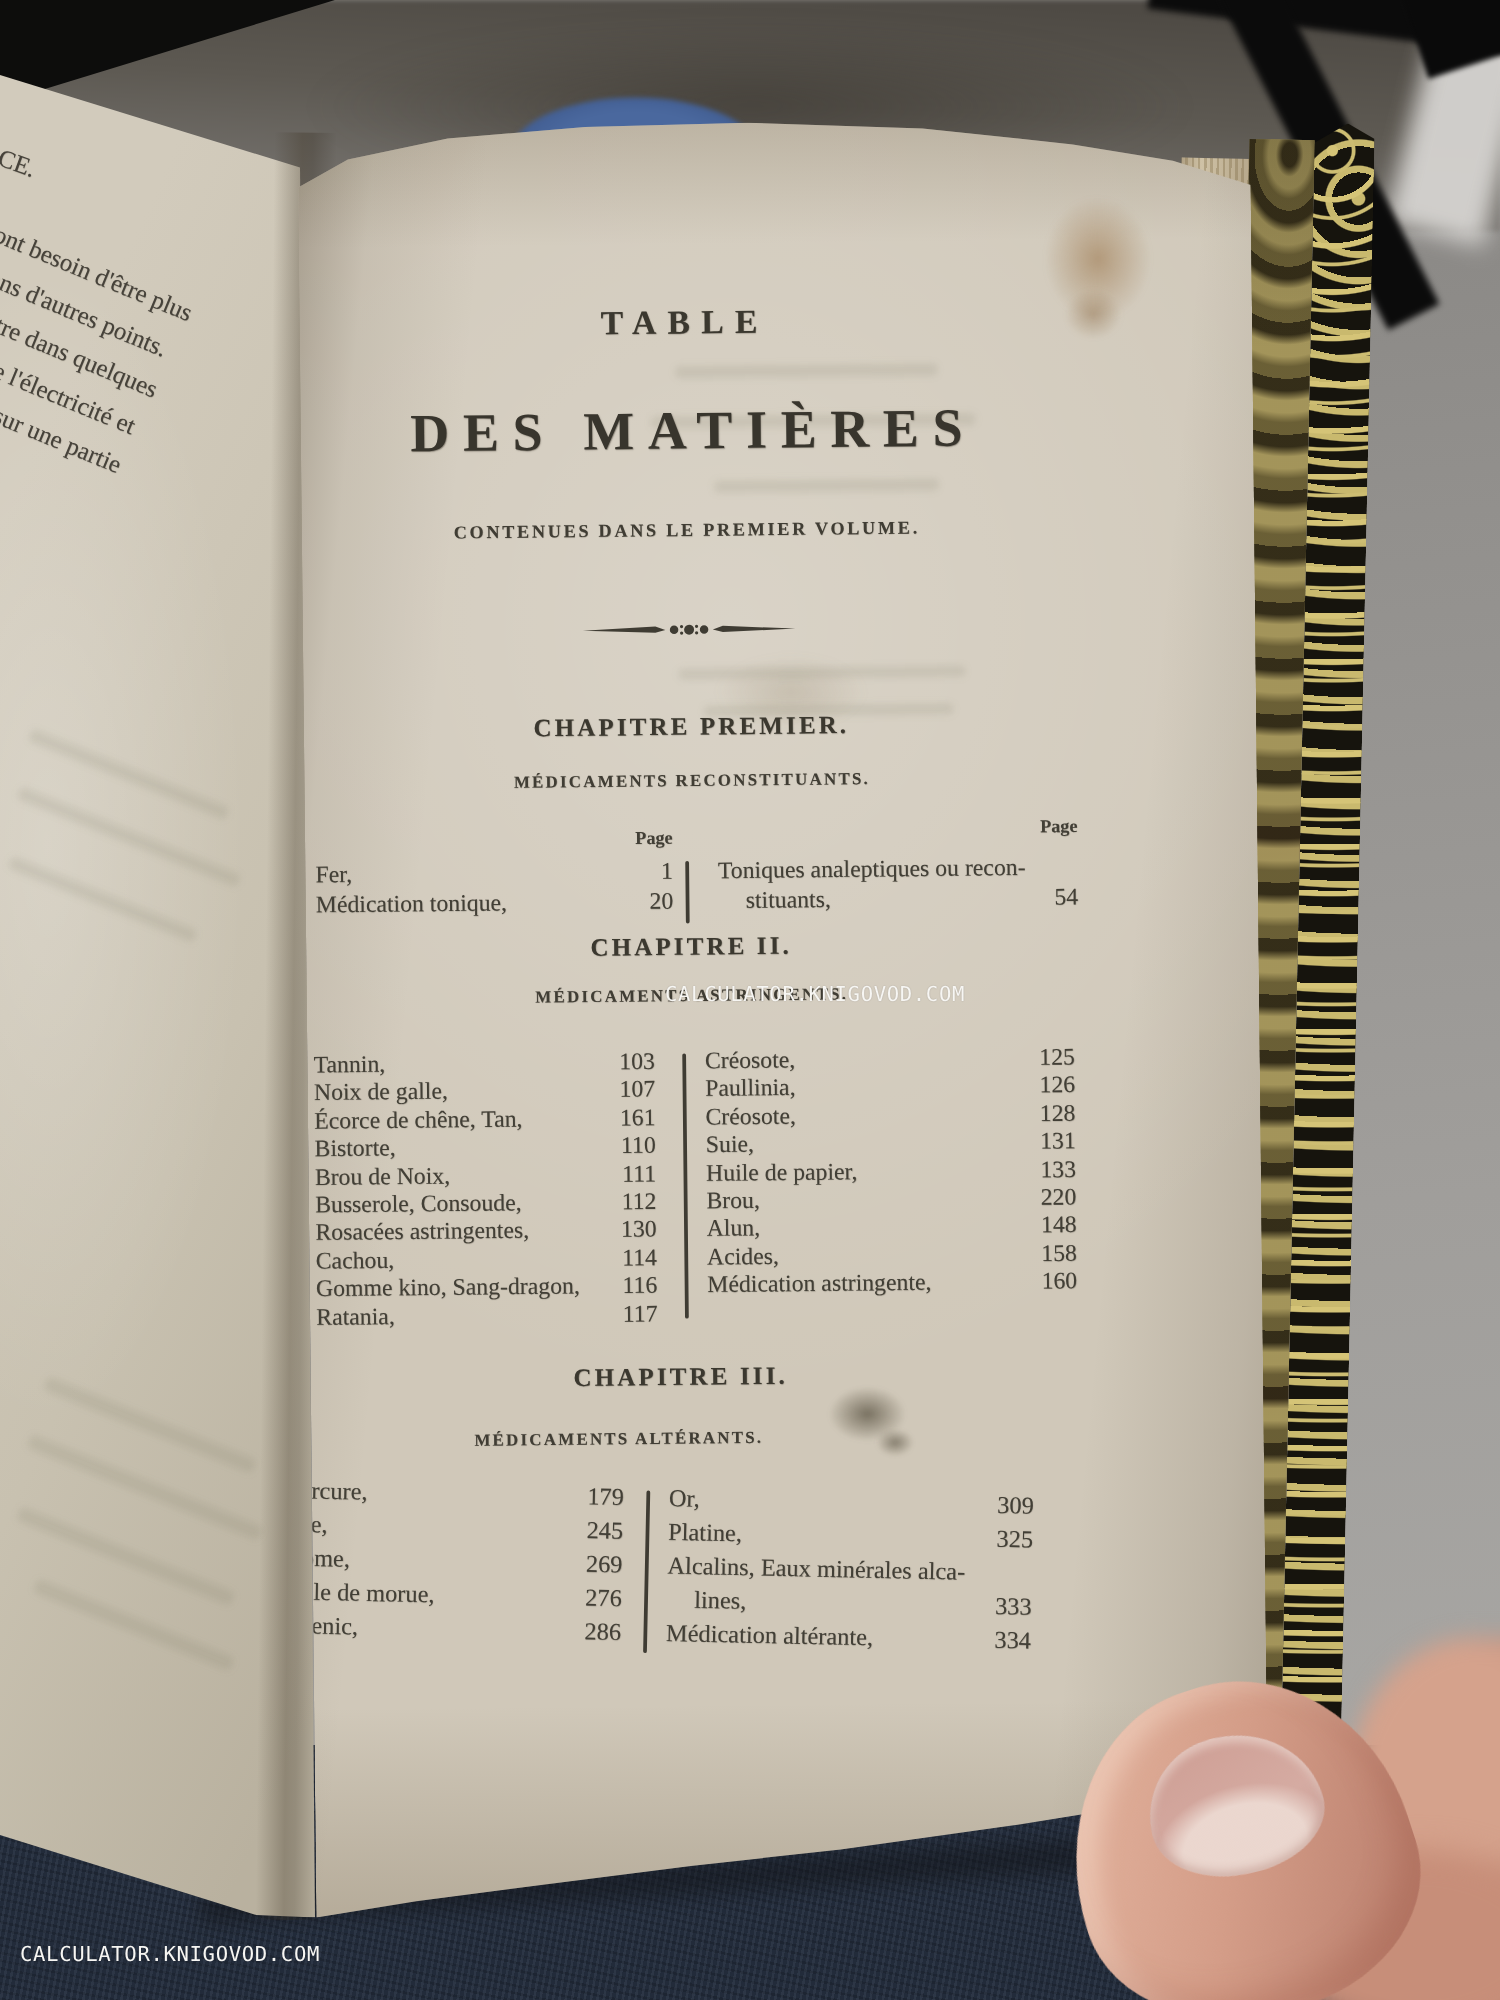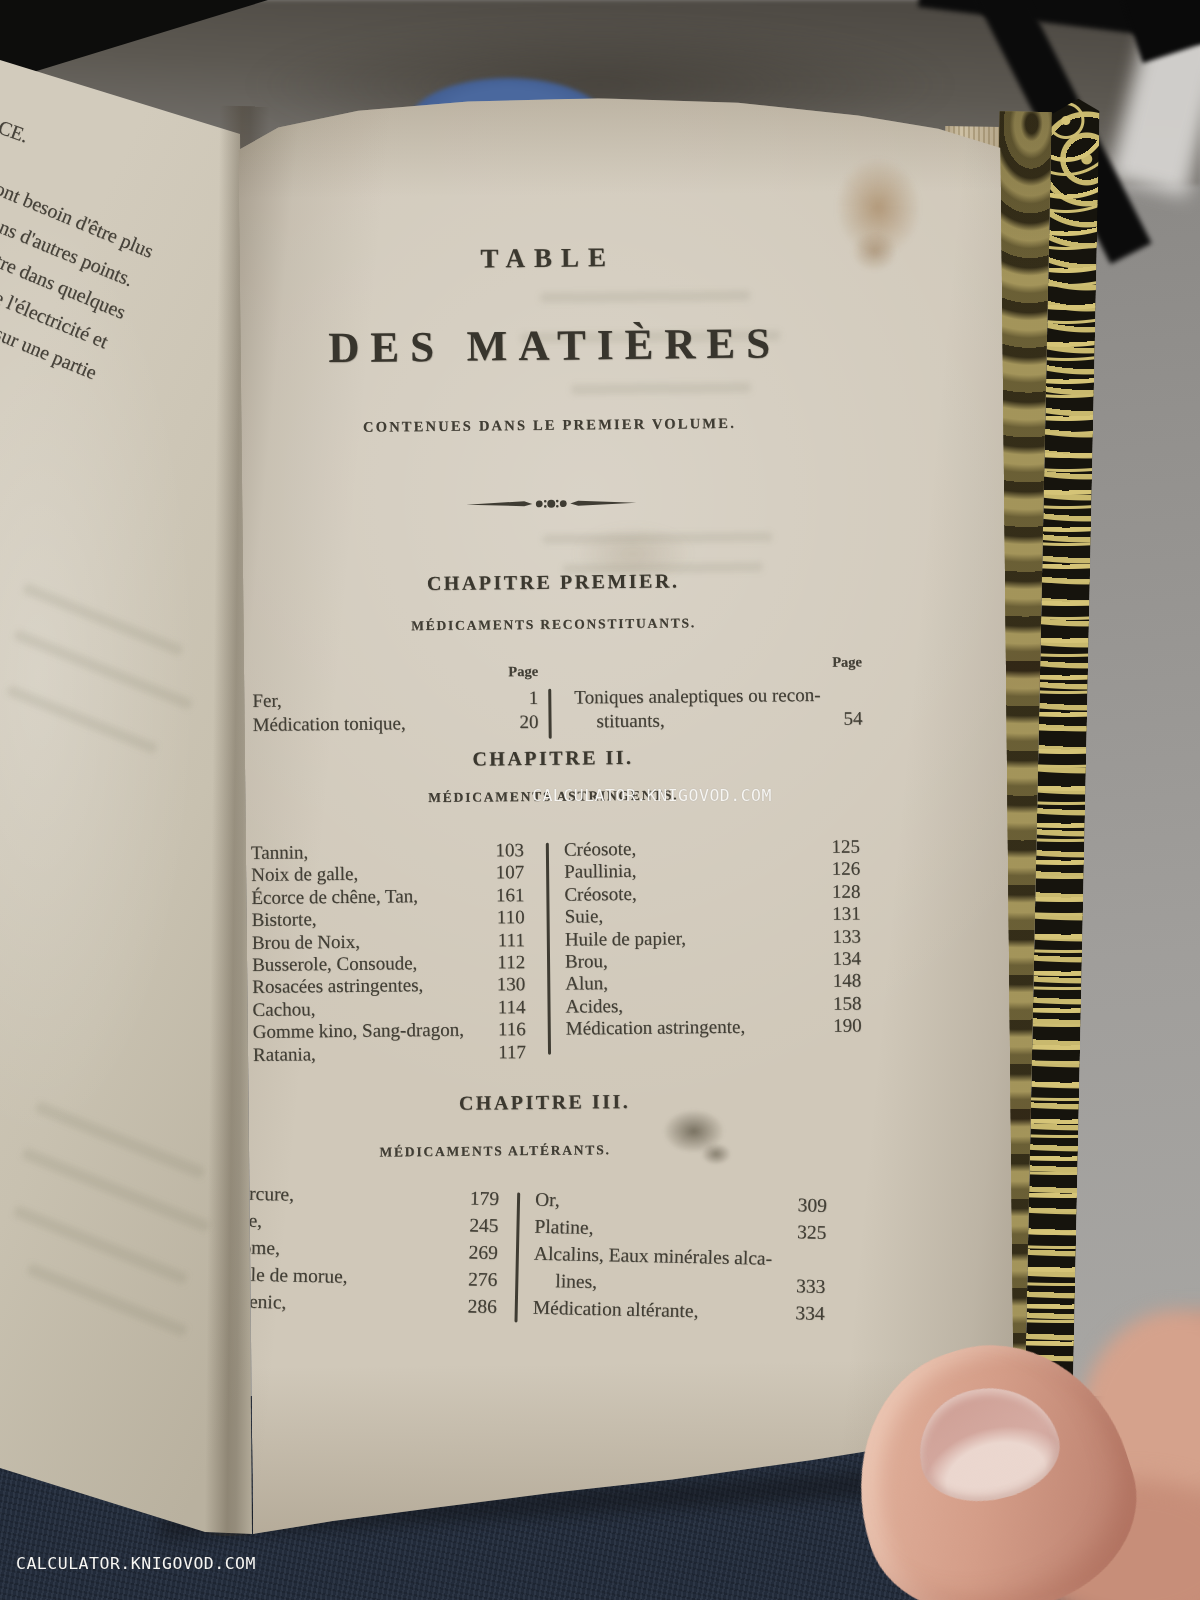--- a/index.html
+++ b/index.html
@@ -251,24 +251,24 @@
         <div class="row"><span class="lbl">Cachou,</span><span class="num">114</span></div>
         <div class="row"><span class="lbl">Gomme kino, Sang-dragon,</span><span class="num">116</span></div>
         <div class="row"><span class="lbl">Ratania,</span><span class="num">117</span></div>
       </div>
       <div class="col" style="left:318px;width:296px;">
         <div class="row"><span class="lbl">Créosote,</span><span class="num">125</span></div>
         <div class="row"><span class="lbl">Paullinia,</span><span class="num">126</span></div>
         <div class="row"><span class="lbl">Créosote,</span><span class="num">128</span></div>
         <div class="row"><span class="lbl">Suie,</span><span class="num">131</span></div>
         <div class="row"><span class="lbl">Huile de papier,</span><span class="num">133</span></div>
-        <div class="row"><span class="lbl">Brou,</span><span class="num">134</span></div>
+        <div class="row"><span class="lbl">Brou,</span><span class="num">220</span></div>
         <div class="row"><span class="lbl">Alun,</span><span class="num">148</span></div>
         <div class="row"><span class="lbl">Acides,</span><span class="num">158</span></div>
-        <div class="row"><span class="lbl">Médication astringente,</span><span class="num">190</span></div>
+        <div class="row"><span class="lbl">Médication astringente,</span><span class="num">160</span></div>
       </div>
     </div>
 
     <div class="chap" style="left:-12px;top:996px;">CHAPITRE III.</div>
     <div class="subhead" style="left:-62px;top:1048px;">MÉDICAMENTS  ALTÉRANTS.</div>
 
     <div class="cols ch3-block" style="left:-28px;top:1084px;width:610px;height:150px;">
       <div class="divider" style="left:296px;top:4px;height:130px;"></div>
       <div class="col" style="left:2px;width:276px;">
         <div class="row"><span class="lbl">Mercure,</span><span class="num">179</span></div>

